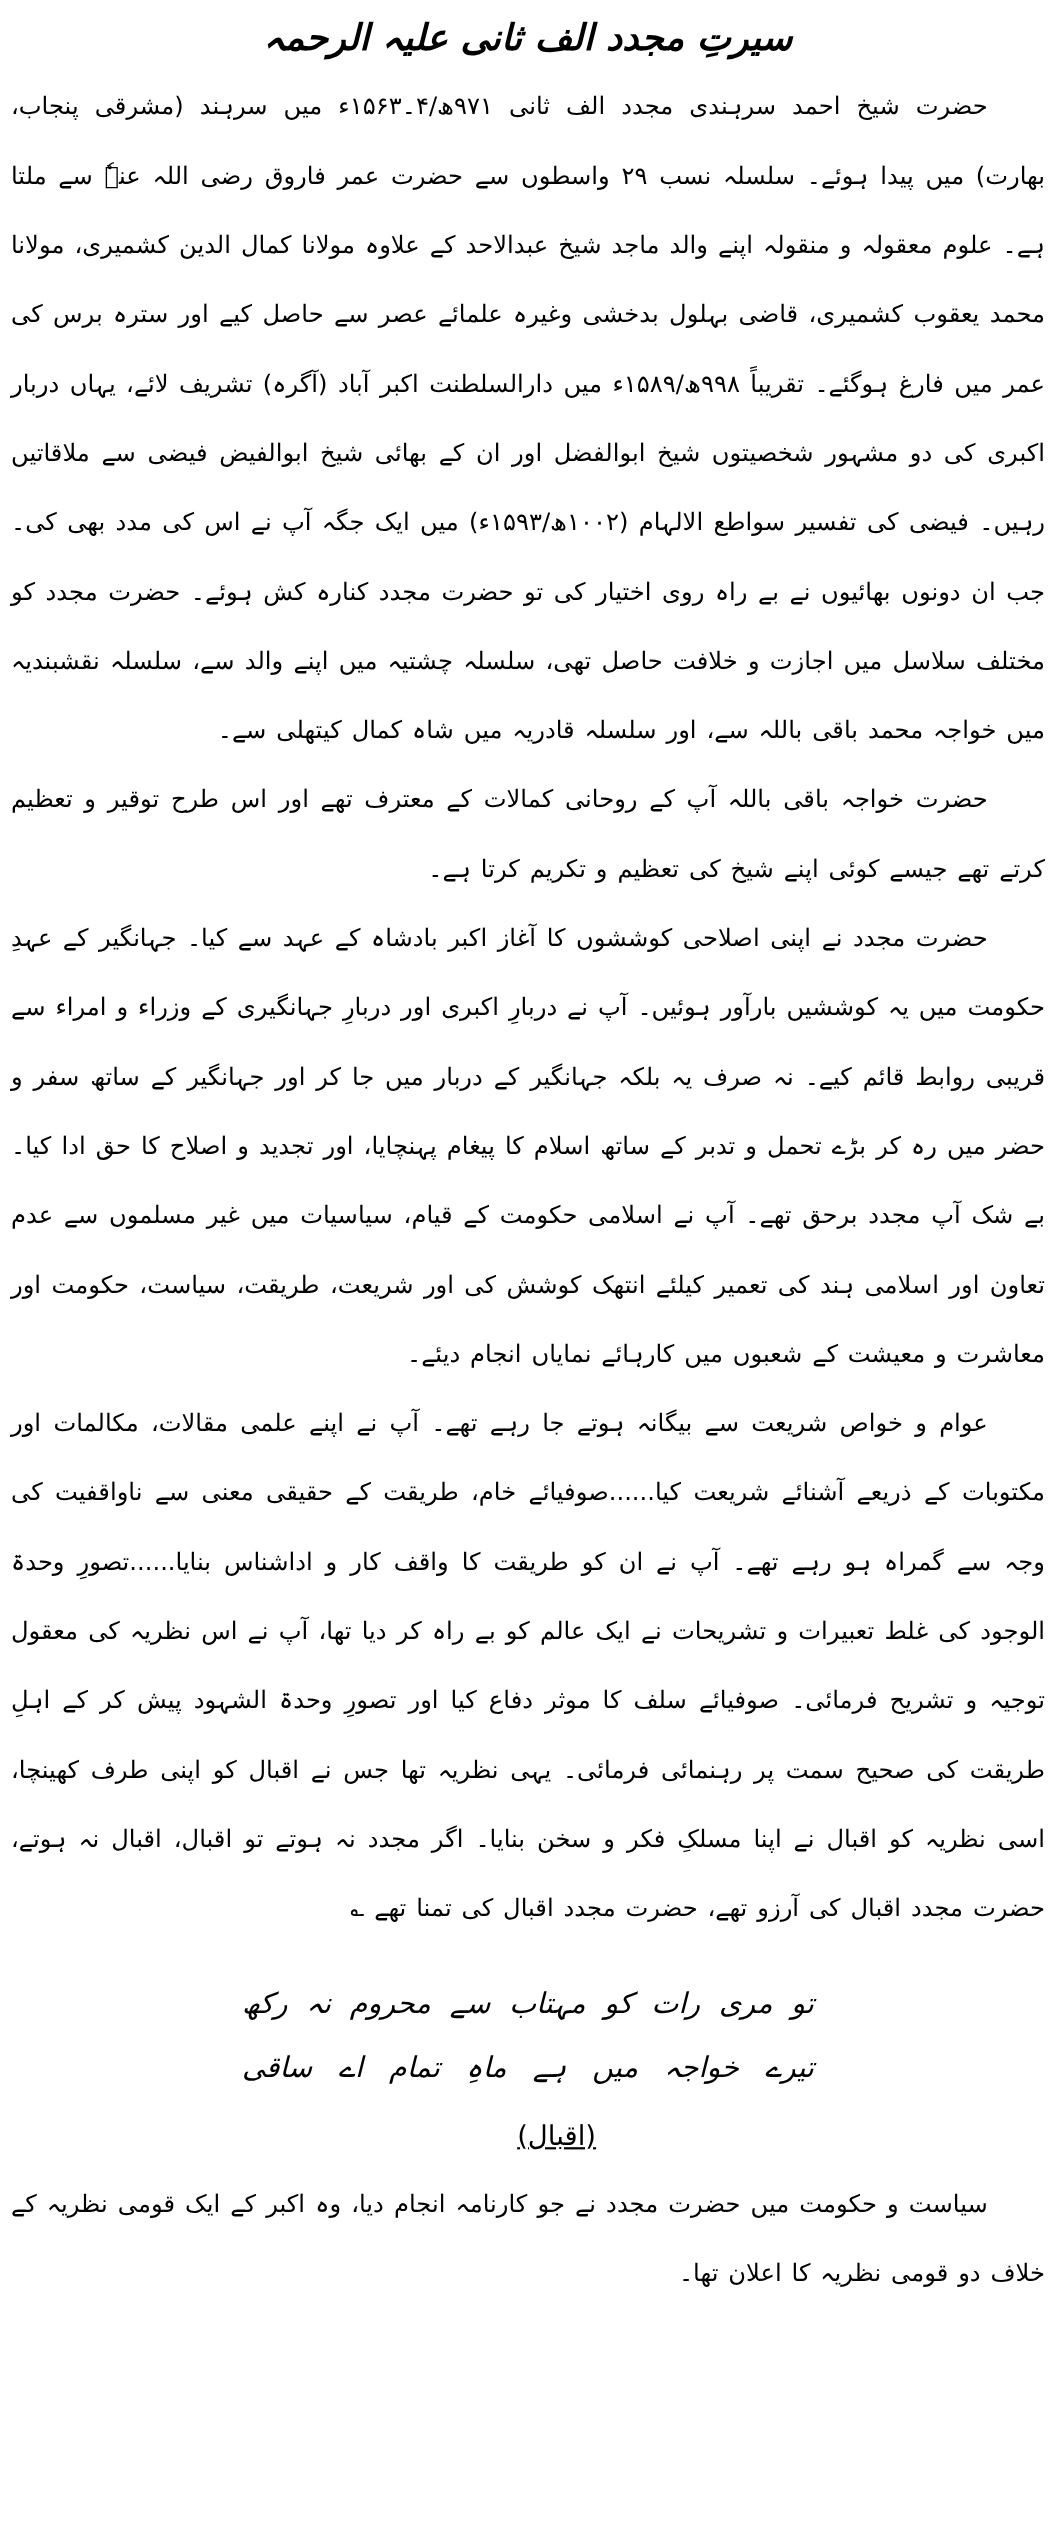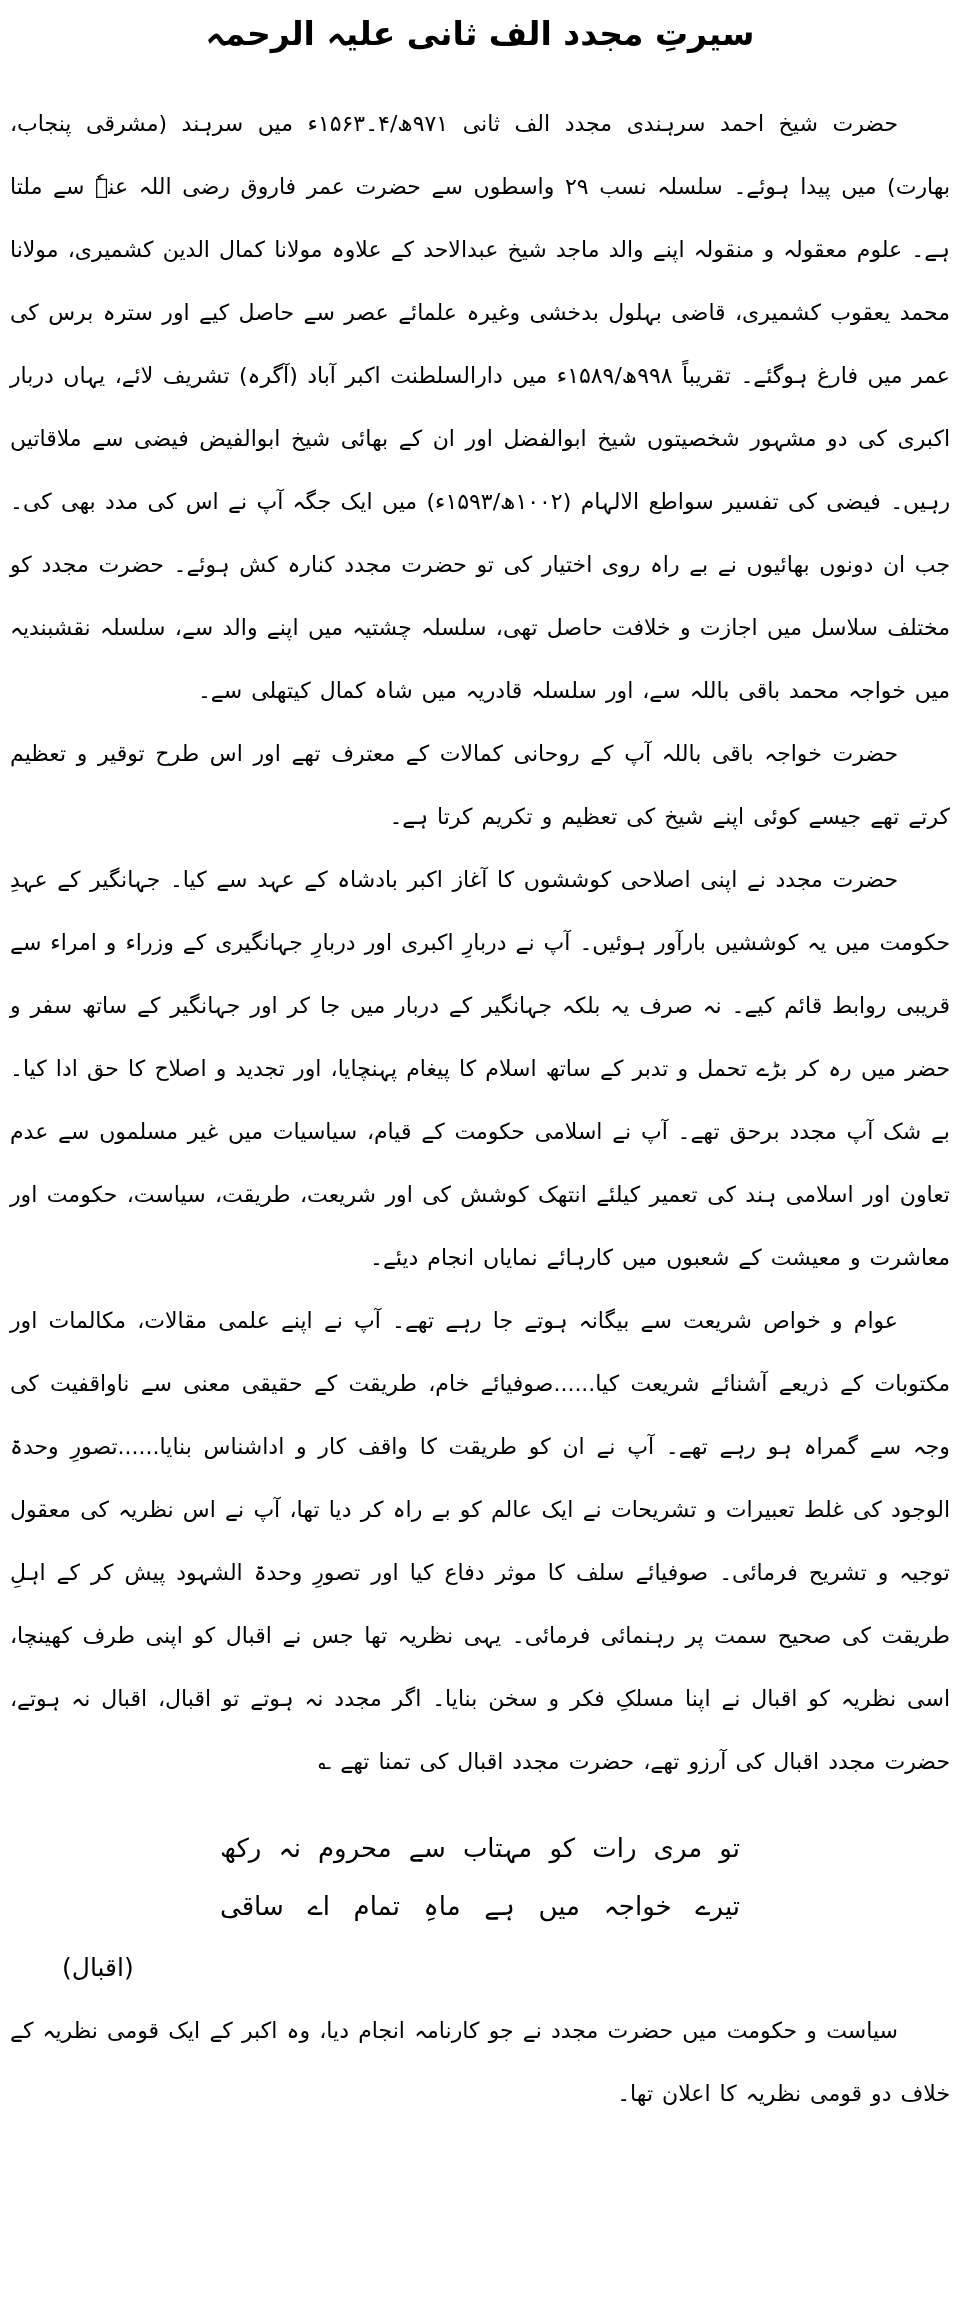--- a/index.html
+++ b/index.html
@@ -17,49 +17,52 @@
     color: #000000;
     direction: rtl;
     overflow: hidden;
     font-family: "DejaVu Sans", "Liberation Serif", sans-serif;
   }
   .page-title {
     text-align: center;
     font-size: 33px;
     font-weight: bold;
     line-height: 52px;
-    margin: 0 0 32px 0;
+    margin: 0 0 6px 0;
+    font-style: italic;
   }
   .body-para {
     margin: 0;
     font-size: 22px;
     line-height: 63px;
     text-align: justify;
     text-indent: 52px;
     word-spacing: 2px;
   }
   .verse-block {
     margin: 26px auto 10px auto;
     width: 520px;
+    font-style: italic;
   }
   .verse-line {
     font-size: 26px;
     line-height: 58px;
     text-align: justify;
     text-align-last: justify;
     word-spacing: 6px;
     white-space: nowrap;
   }
   .verse-attribution {
     direction: rtl;
-    text-align: left;
+    text-align: center;
     font-size: 25px;
     line-height: 46px;
     padding-left: 52px;
     margin: 2px 0 8px 0;
+    text-decoration: underline;
   }
 </style>
 </head>
 <body>
 
 <div class="page">
 
   <h1 class="page-title">سیرتِ مجدد الف ثانی علیہ الرحمہ</h1>
 
   <p class="body-para">حضرت شیخ احمد سرہندی مجدد الف ثانی ۹۷۱ھ/۴۔۱۵۶۳ء میں سرہند (مشرقی پنجاب، بھارت) میں پیدا ہوئے۔ سلسلہ نسب ۲۹ واسطوں سے حضرت عمر فاروق رضی اللہ عنہٗ سے ملتا ہے۔ علوم معقولہ و منقولہ اپنے والد ماجد شیخ عبدالاحد کے علاوہ مولانا کمال الدین کشمیری، مولانا محمد یعقوب کشمیری، قاضی بہلول بدخشی وغیرہ علمائے عصر سے حاصل کیے اور سترہ برس کی عمر میں فارغ ہوگئے۔ تقریباً ۹۹۸ھ/۱۵۸۹ء میں دارالسلطنت اکبر آباد (آگرہ) تشریف لائے، یہاں دربار اکبری کی دو مشہور شخصیتوں شیخ ابوالفضل اور ان کے بھائی شیخ ابوالفیض فیضی سے ملاقاتیں رہیں۔ فیضی کی تفسیر سواطع الالہام (۱۰۰۲ھ/۱۵۹۳ء) میں ایک جگہ آپ نے اس کی مدد بھی کی۔ جب ان دونوں بھائیوں نے بے راہ روی اختیار کی تو حضرت مجدد کنارہ کش ہوئے۔ حضرت مجدد کو مختلف سلاسل میں اجازت و خلافت حاصل تھی، سلسلہ چشتیہ میں اپنے والد سے، سلسلہ نقشبندیہ میں خواجہ محمد باقی باللہ سے، اور سلسلہ قادریہ میں شاہ کمال کیتھلی سے۔</p>

